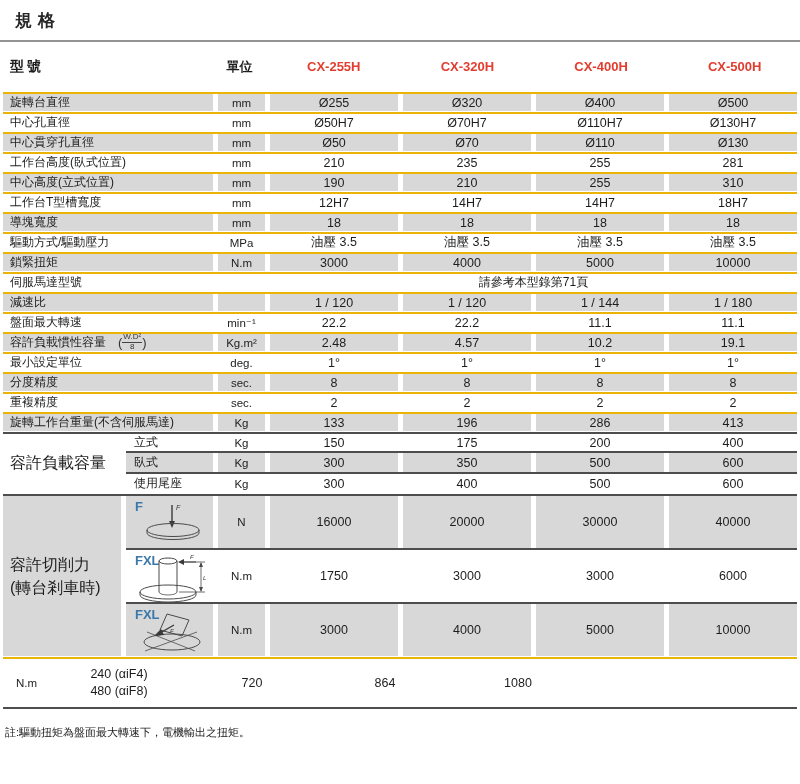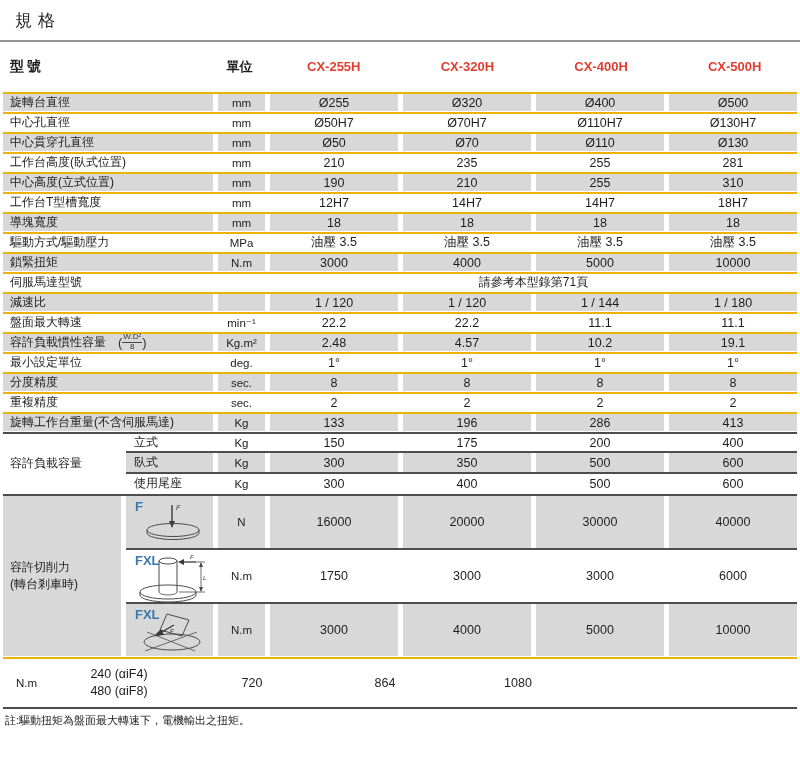--- a/index.html
+++ b/index.html
@@ -1,53 +1,53 @@
 <!DOCTYPE html>
 <html><head>
 <meta charset="utf-8">
 <style>
   *{margin:0;padding:0;box-sizing:border-box}
   html,body{width:800px;height:784px;background:#fff;overflow:hidden;
     font-family:"Liberation Sans","DejaVu Sans",sans-serif;color:#1d1d1d}
-  .title{padding:9px 0 0 15px;font-size:17px;font-weight:normal;letter-spacing:6px;color:#262626}
+  .title{padding:9px 0 0 15px;font-size:17px;font-weight:bold;letter-spacing:6px;color:#262626}
   .rule{height:2px;background:#949494;margin-top:8px}
   .tbl{margin:0 3px}
   .hdr{display:flex;gap:9px;height:49px;align-items:center}
   .hdr .c{font-size:13px;font-weight:bold;background:#fff !important}
   .hdr .lb{letter-spacing:3px;font-size:14px}
   .model{color:#e23d2e}
   .r{display:flex;gap:5px;height:19px;margin-top:1px;border-top:2px solid #eab308}
   .c{display:flex;align-items:center;justify-content:center;font-size:12px;background:#fff}
   .lb{width:210px;justify-content:flex-start;padding-left:7px}
   .un{width:47px;font-size:11.5px}
   .vl{width:128px;font-size:12.5px}
   .mg{width:527px;font-size:12px}
   .g>.c{background:#d8d8d8}
   
   .frac{display:inline-flex;align-items:center;margin-left:12px}
   .paren{font-size:13px;color:#333;font-weight:normal}
   .stack{display:inline-flex;flex-direction:column;align-items:center;line-height:1.1;font-size:8px;color:#333}
   .num{border-bottom:1px solid #444;padding:0 1px}
   
   .grp{display:flex;gap:5px;margin-top:1px;border-top:2px solid #4d4d4d}
-  .left{width:118px;display:flex;align-items:center;padding-left:7px;font-size:12px;background:#fff}
+  .left{width:118px;display:flex;align-items:center;padding-left:7px;font-size:16px;background:#fff}
   .left.shade{background:#d8d8d8}
   .subcol{display:flex;flex-direction:column;flex:1}
   .sr{display:flex;gap:5px;height:17px}
   .sr + .sr{border-top:2px solid #4d4d4d;height:21px}
   .slb{width:87px;justify-content:flex-start;padding-left:8px}
   .csr{display:flex;gap:5px;height:52px}
   .csr + .csr{border-top:2px solid #4d4d4d;height:54px}
   .dia{width:87px;position:relative}
   .dia svg{position:absolute;left:0;top:1px}
   .tag{position:absolute;left:9px;top:3px;font-size:13px;font-weight:bold;color:#3c79ab}
   
   .tall{height:52px;border-bottom:2px solid #4d4d4d}
   .two{white-space:pre-line;line-height:1.35;text-align:center}
-  .note{margin:4px 0 0 5px;font-size:11px;color:#222}
+  .note{margin:16px 0 0 5px;font-size:11px;color:#222}
   .lh{line-height:1.45}
 </style>
 </head>
 <body>
 
 <div class="title">規格</div>
 <div class="rule"></div>
 
 <div class="tbl">
 

